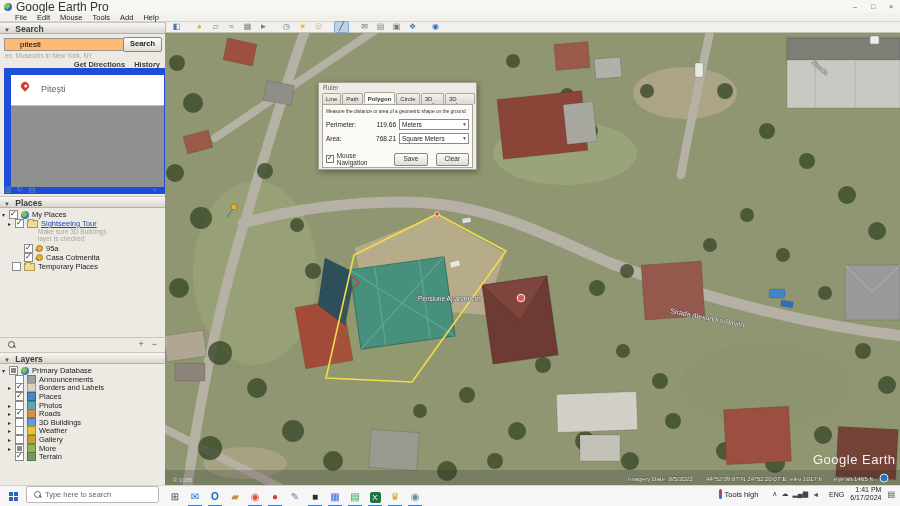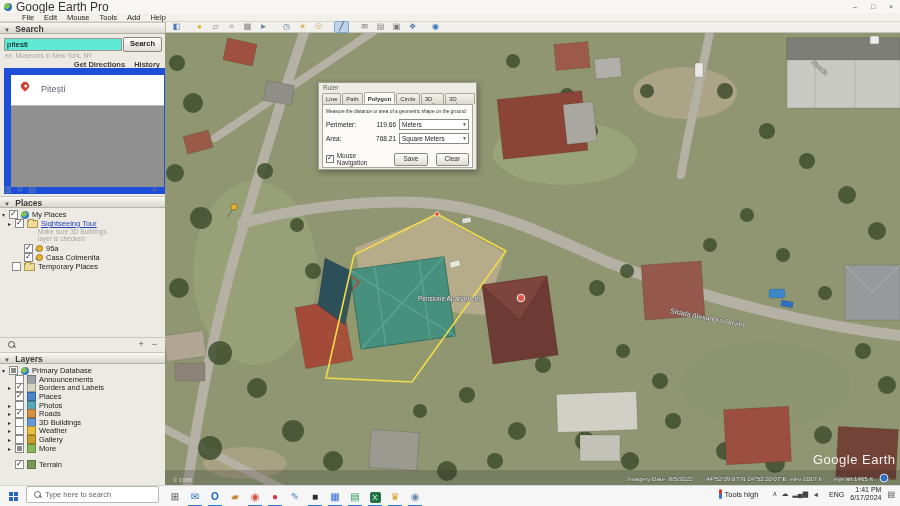--- a/index.html
+++ b/index.html
@@ -10,37 +10,37 @@
   
   .titlebar{left:0;top:0;width:900px;height:13px;background:#f7f6f2;border-bottom:1px solid #dddad0;
             display:flex;align-items:center}
   .app-ico{width:8px;height:8px;border-radius:50%;margin:0 4px 0 4px;
            background:radial-gradient(circle at 35% 35%,#7fc24f 0 40%,#2f6fc0 41% 100%)}
   .titletext{font-size:12px;color:#333}
   .wctrls{margin-left:auto;display:flex}
   .wctrl{width:18px;height:12px;text-align:center;font-size:7px;color:#555;line-height:12px}
   
   .menubar{left:0;top:13px;width:900px;height:9px;background:#f1f0ea;border-bottom:1px solid #d8d5cc;
-           display:flex;align-items:center;padding-left:17px;box-sizing:border-box}
+           display:flex;align-items:center;padding-left:10px;box-sizing:border-box}
   .menu-item{font-size:7.5px;color:#222;padding:0 5px}
   
   .maptoolbar{left:165px;top:22px;width:735px;height:11px;background:#f1f0ec;border-bottom:1px solid #c6c3b8;
               display:flex;align-items:center;padding-left:4px;box-sizing:border-box}
   .tbi{width:13px;height:10px;font-size:8px;line-height:10px;text-align:center;margin-right:1px;
        border:1px solid transparent;border-radius:2px}
   .tbi.gap{margin-left:7px}
   .tbi.active{background:#bcd4ea;border-color:#84a8cc}
   
   .sidebar{left:0;top:22px;width:165px;height:463px;background:#eceae3;border-right:1px solid #b8b5aa}
   .phead{position:absolute;left:0;width:165px;height:12px;
          background:linear-gradient(#f8f7f4,#d8d6cd);border-top:1px solid #c9c6bb;border-bottom:1px solid #b5b2a8;
          font-size:8.5px;font-weight:bold;color:#3a3a3a;line-height:12px;box-sizing:border-box;padding-left:4px}
   .phead .tri{font-size:6px;margin-right:3px;color:#555}
   .srch-input{position:absolute;left:4px;top:16px;width:112px;height:11px;border:1px solid #9a978c;
-              font-size:8px;padding:0 2px;background:#5eead4;font-family:"Liberation Sans",sans-serif}
+              font-size:8px;padding:0 15px;background:#fdba74;font-family:"Liberation Sans",sans-serif}
   .srch-btn{position:absolute;left:123px;top:15px;width:37px;height:13px;font-size:7.5px;font-weight:bold;
             background:linear-gradient(#fdfdfc,#dedcd4);border:1px solid #8a887e;border-radius:2px;
             text-align:center;line-height:12px;color:#222}
   .srch-hint{position:absolute;left:5px;top:30px;font-size:6.5px;color:#a8a69c}
   .srch-links{position:absolute;right:5px;top:38px;font-size:7.5px;font-weight:bold;color:#3a3a3a}
   .srch-links span{margin-left:7px}
   .resultbox{position:absolute;left:4px;top:46px;width:153px;height:112px;border:7px solid #1d4ed8;background:#909090}
   .resultcard{position:absolute;left:0;top:0;width:153px;height:30px;background:#fff;border-bottom:1px solid #bbb}
   .pin{position:absolute;left:10px;top:7px;width:8px;height:8px;background:#d23b2f;
        border-radius:50% 50% 50% 0;transform:rotate(-45deg)}
@@ -311,21 +311,21 @@
         <span>Weather</span>
       </div>
 
       <div class="tree-row" style="position:static;margin-bottom:0;height:8.6px">
         <span class="caret on">▸</span>
         <span class="cb unchecked"></span>
         <span class="licon" style="background:#c8a030"></span>
         <span>Gallery</span>
       </div>
 
-      <div class="tree-row" style="position:static;margin-bottom:8px;height:8.6px">
+      <div class="tree-row" style="position:static;margin-bottom:0;height:8.6px">
         <span class="caret on">▸</span>
         <span class="cb partial"></span>
         <span class="licon" style="background:#88b858"></span>
         <span>More</span>
       </div>
 
       <div class="tree-row" style="position:static;margin-bottom:0;height:8.6px">
         <span class="caret">▸</span>
         <span class="cb checked"></span>
         <span class="licon" style="background:#789858"></span>

